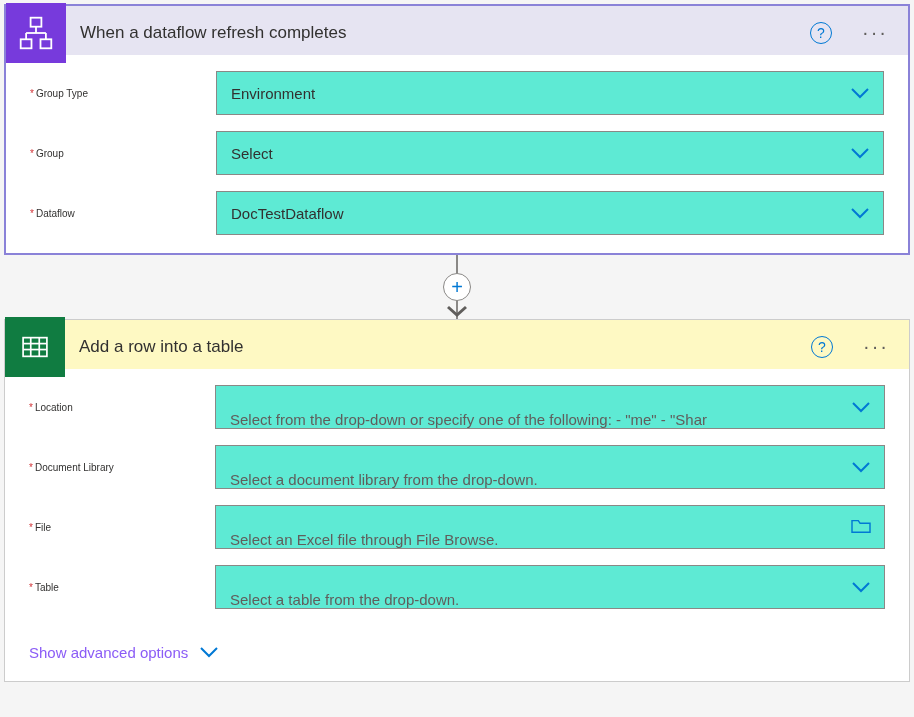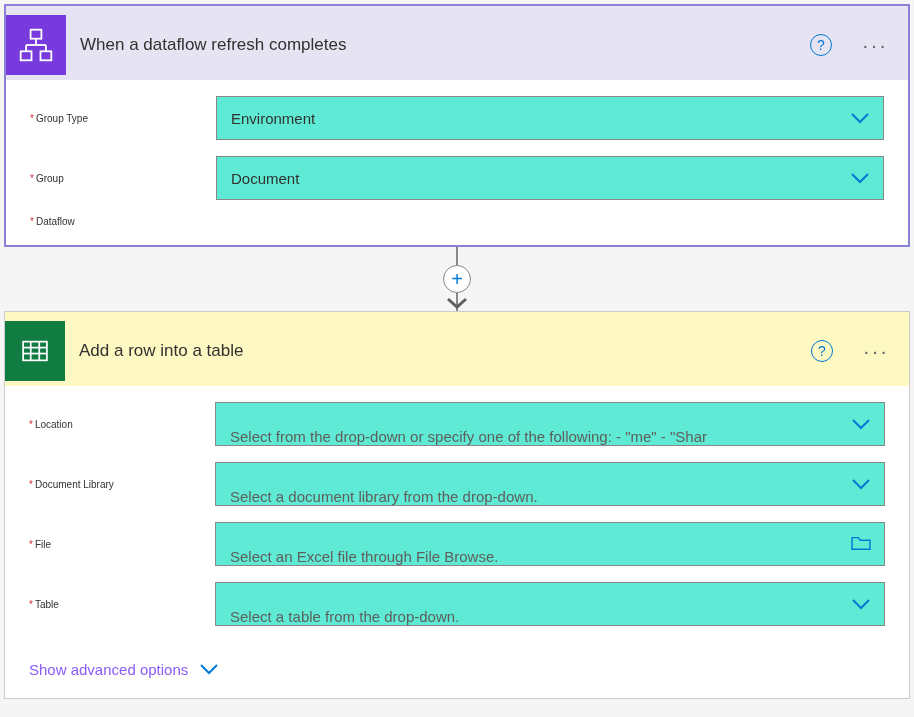--- a/index.html
+++ b/index.html
@@ -14,21 +14,21 @@
     background: #fff;
     border: 1px solid #ccc;
     margin: 0;
   }
   .card.selected {
     border: 2px solid #8a82d8;
   }
   .card-header {
     display: flex;
     align-items: center;
-    height: 74px;
+    height: 49px;
     padding: 4px 12px 0 0;
     gap: 14px;
   }
   .header-purple { background: #e6e4f2; }
   .header-green  { background: #fef9c3; }
   .icon-square {
     width: 60px;
     height: 60px;
     display: flex;
     align-items: center;
@@ -185,31 +185,39 @@
             <svg viewBox="0 0 20 14">
               <polyline points="2,3 10,11 18,3"></polyline>
             </svg>
           </span>
       </div>
     </div>
 
     <div class="field-row">
       <div class="field-label"><span class="req">*</span><span>Group</span></div>
       <div class="field-control">
-        <span class="value">Document</span>
+        <span class="value">Select</span>
         <span class="chev">
             <svg viewBox="0 0 20 14">
               <polyline points="2,3 10,11 18,3"></polyline>
             </svg>
           </span>
       </div>
     </div>
 
     <div class="field-row">
       <div class="field-label"><span class="req">*</span><span>Dataflow</span></div>
+      <div class="field-control">
+        <span class="value">DocTestDataflow</span>
+        <span class="chev">
+            <svg viewBox="0 0 20 14">
+              <polyline points="2,3 10,11 18,3"></polyline>
+            </svg>
+          </span>
+      </div>
     </div>
 
   </div>
 </div>
 
 <div class="connector">
   <div class="line"></div>
   <div class="add-btn">+</div>
   <div class="arrowhead">
     <svg width="24" height="14" viewBox="0 0 24 14">

